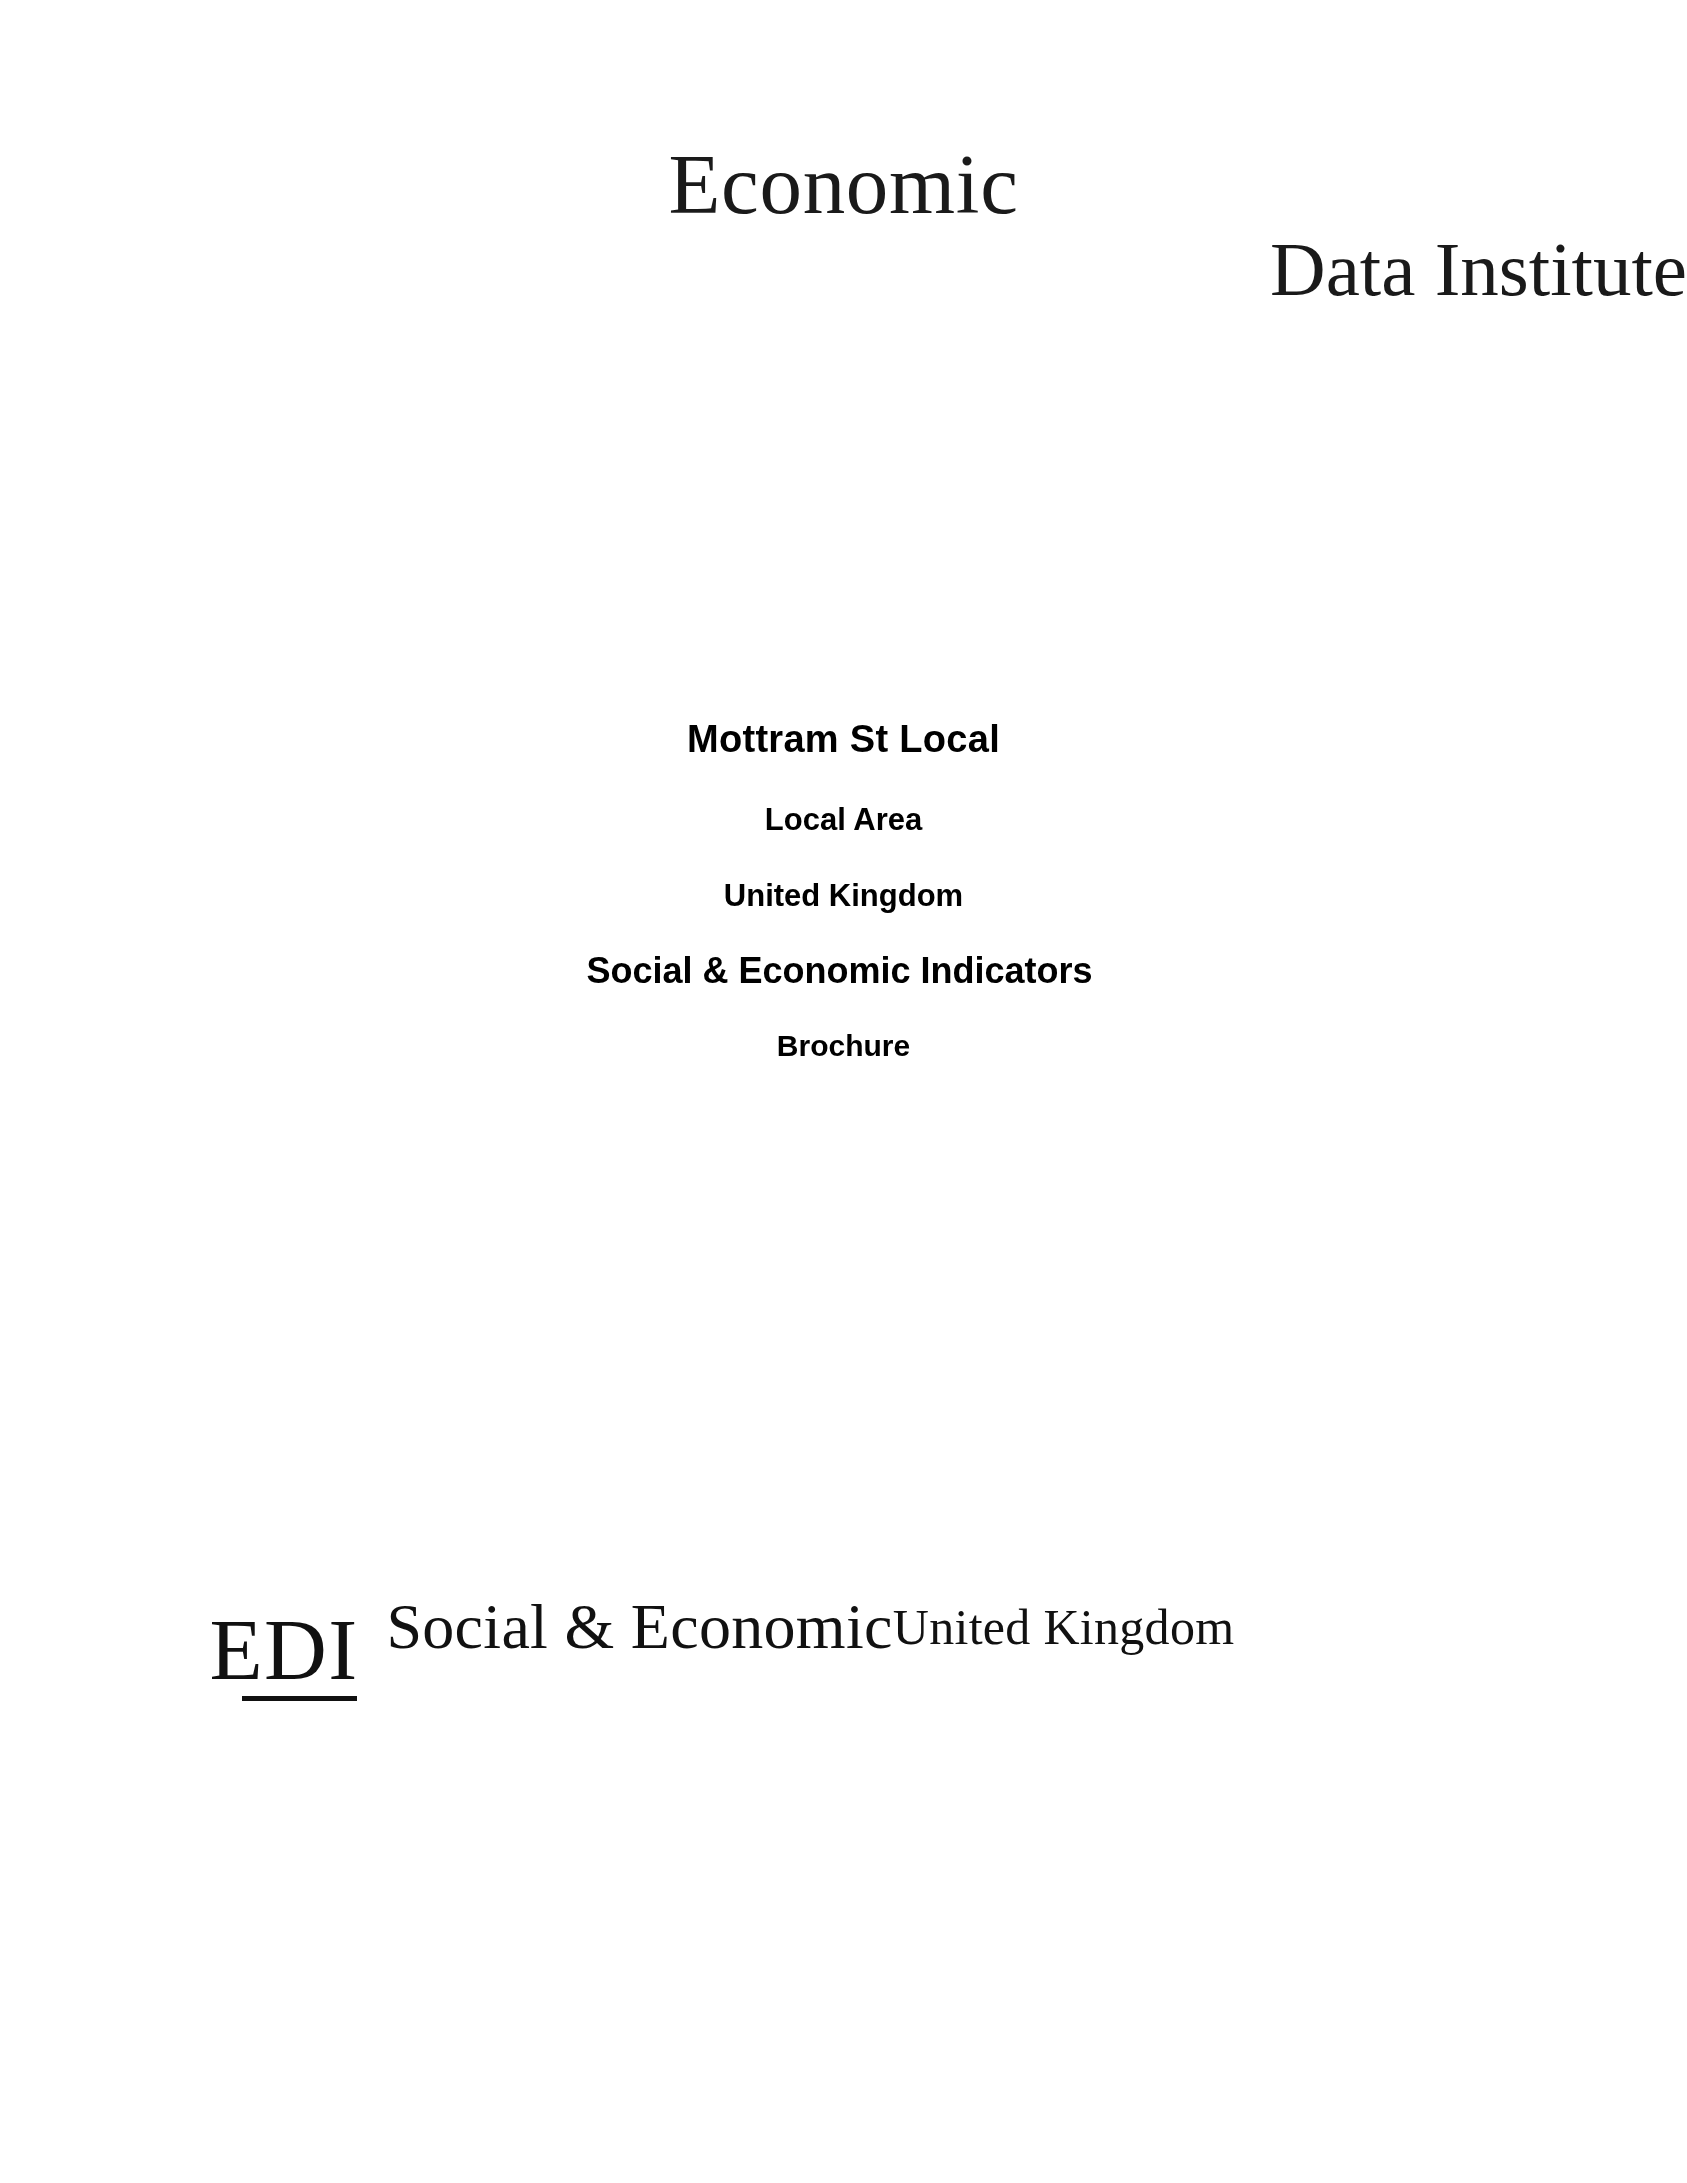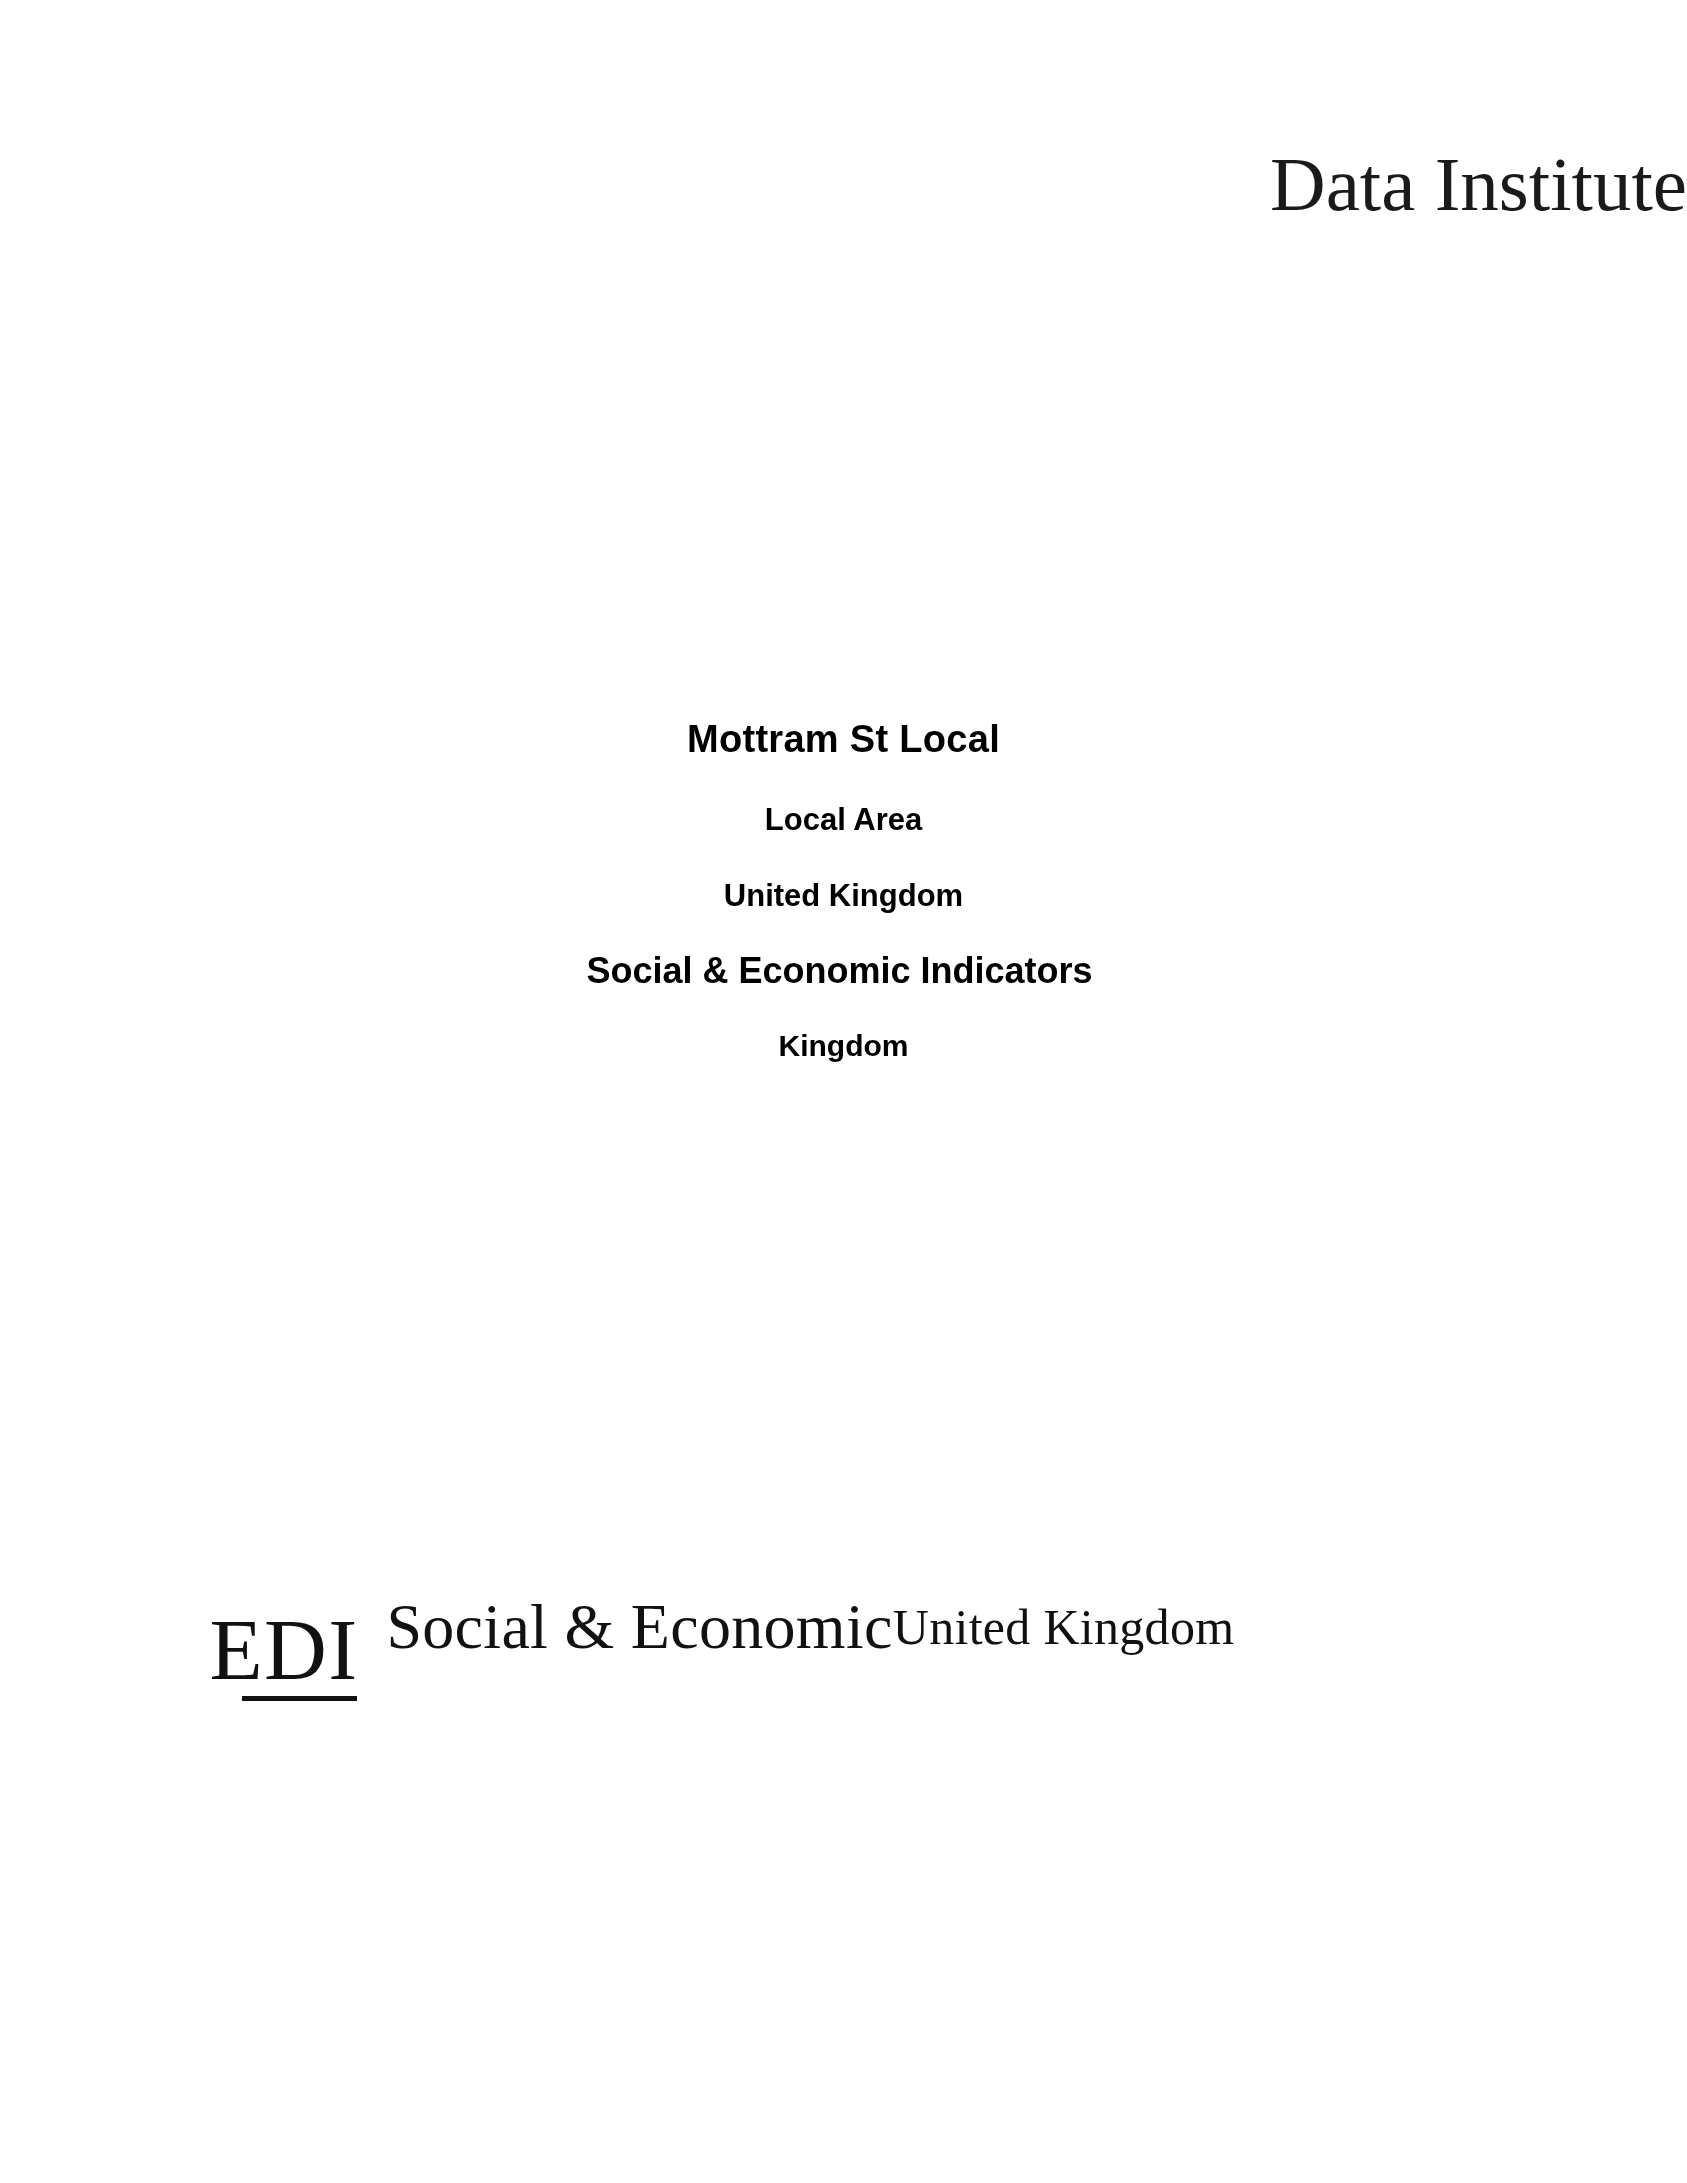--- a/index.html
+++ b/index.html
@@ -124,29 +124,30 @@
     letter-spacing: 0.3px;
     margin-top: 2.6px;
   }
 </style>
 </head>
 <body>
 
 <div class="page">
 
   <div class="masthead">
+    <span class="line1">Economic</span>
     <span class="line2">Data Institute</span>
   </div>
 
   <div class="title-block">
     <div class="t-main">Mottram St Local</div>
     <div class="t-sub">Local Area</div>
     <div class="t-country">United Kingdom</div>
     <div class="t-series">Social &amp; Economic Indicators</div>
-    <div class="t-kind">Kingdom</div>
+    <div class="t-kind">Brochure</div>
   </div>
 
   <div class="footer-logo">
     <div class="edi">
       <span>EDI</span>
       <span class="underline"></span>
     </div>
     <div class="stack">
       <span class="top">Social &amp; Economic</span>
       <span class="bottom">United Kingdom</span>

